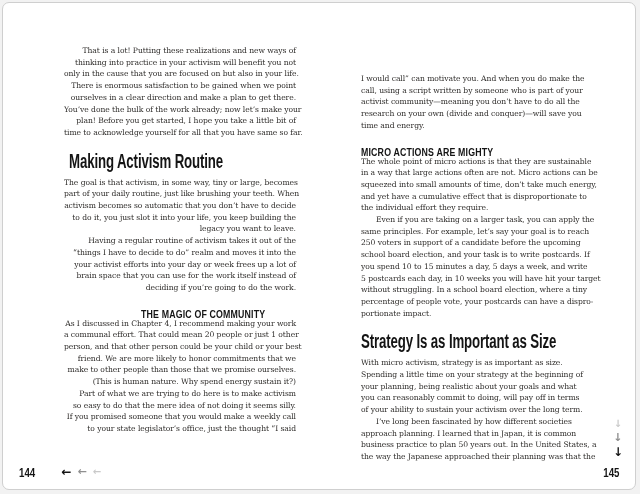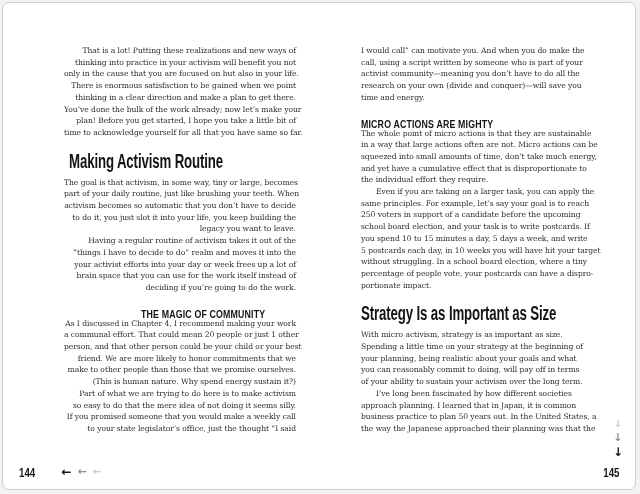--- a/index.html
+++ b/index.html
@@ -13,21 +13,21 @@
   .spread {
     position: absolute; top: 2px; left: 2px;
     width: 634px; height: 488px;
     background: #ffffff;
     border: 1px solid #cfcfcf;
     border-radius: 7px;
     box-sizing: border-box;
   }
   .col { position: absolute; top: 42px; width: 232px; color: #2e2c2a; }
   .col-left { left: 61px; text-align: right; }
-  .col-right { left: 358px; }
+  .col-right { left: 358px; margin-top: 28px; }
   .para { margin: 0; }
   .line {
     font-size: 7.6px;
     line-height: 11.7px;
     letter-spacing: -0.05px;
     white-space: nowrap;
   }
   .para.indent .line:first-child { padding-left: 15px; }
   .h1 { margin: 12px 0 5px 0; height: 21px; }
   .h2 { margin: 9px 0 3px 0; height: 12px; }
@@ -64,21 +64,21 @@
 <body>
 
 <div class="spread">
 
   <div class="col col-left">
       <div class="para indent">
         <div class="line">That is a lot! Putting these realizations and new ways of</div>
         <div class="line">thinking into practice in your activism will benefit you not</div>
         <div class="line">only in the cause that you are focused on but also in your life.</div>
         <div class="line">There is enormous satisfaction to be gained when we point</div>
-        <div class="line">thinking in a clear direction and make a plan to get there.</div>
+        <div class="line">ourselves in a clear direction and make a plan to get there.</div>
         <div class="line">You’ve done the bulk of the work already; now let’s make your</div>
         <div class="line">plan! Before you get started, I hope you take a little bit of</div>
         <div class="line">time to acknowledge yourself for all that you have same so far.</div>
       </div>
       <div class="h1"><span class="cond cond-h1">Making Activism Routine</span></div>
       <div class="para">
         <div class="line">The goal is that activism, in some way, tiny or large, becomes</div>
         <div class="line">part of your daily routine, just like brushing your teeth. When</div>
         <div class="line">activism becomes so automatic that you don’t have to decide</div>
         <div class="line">to do it, you just slot it into your life, you keep building the</div>

